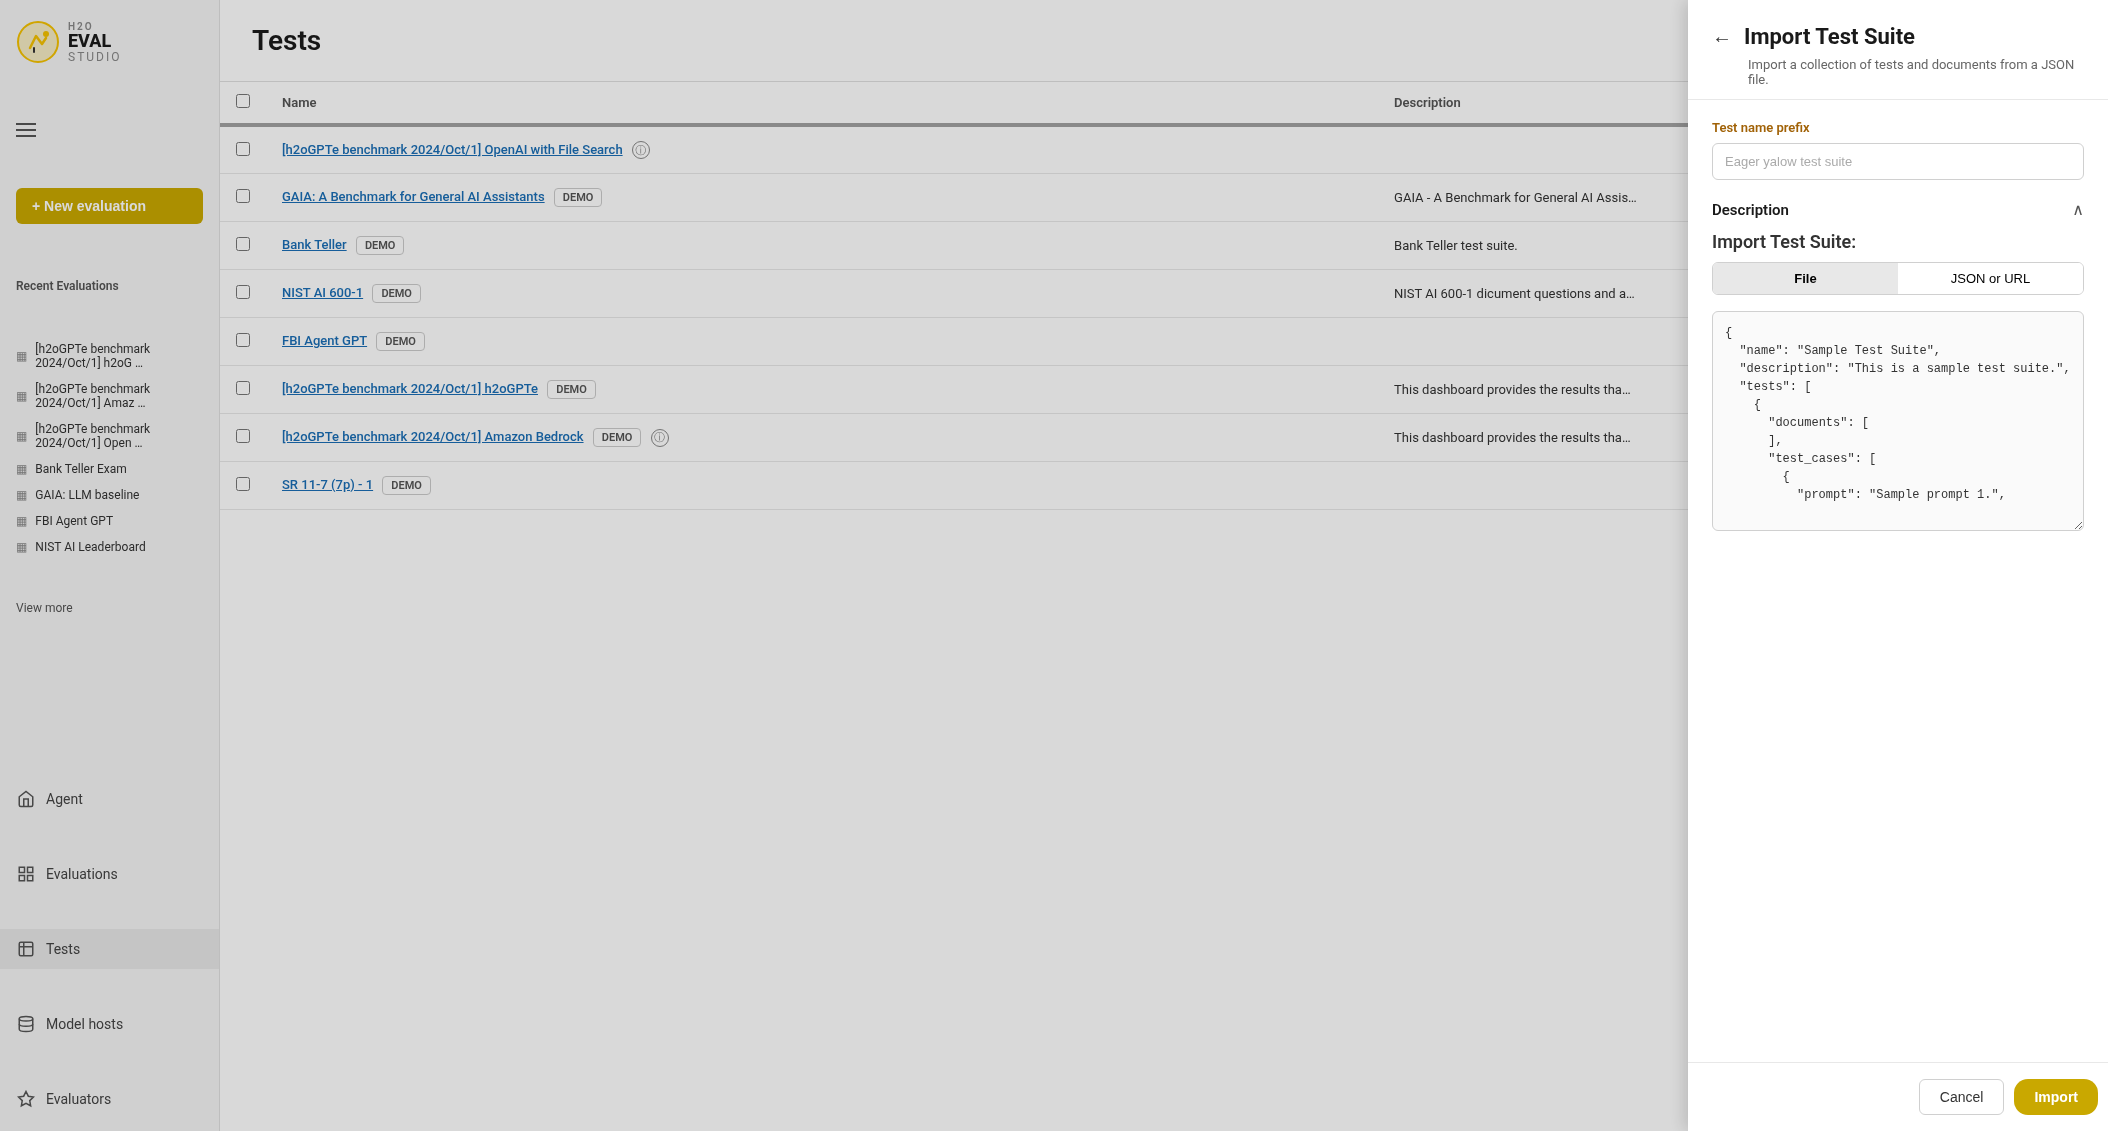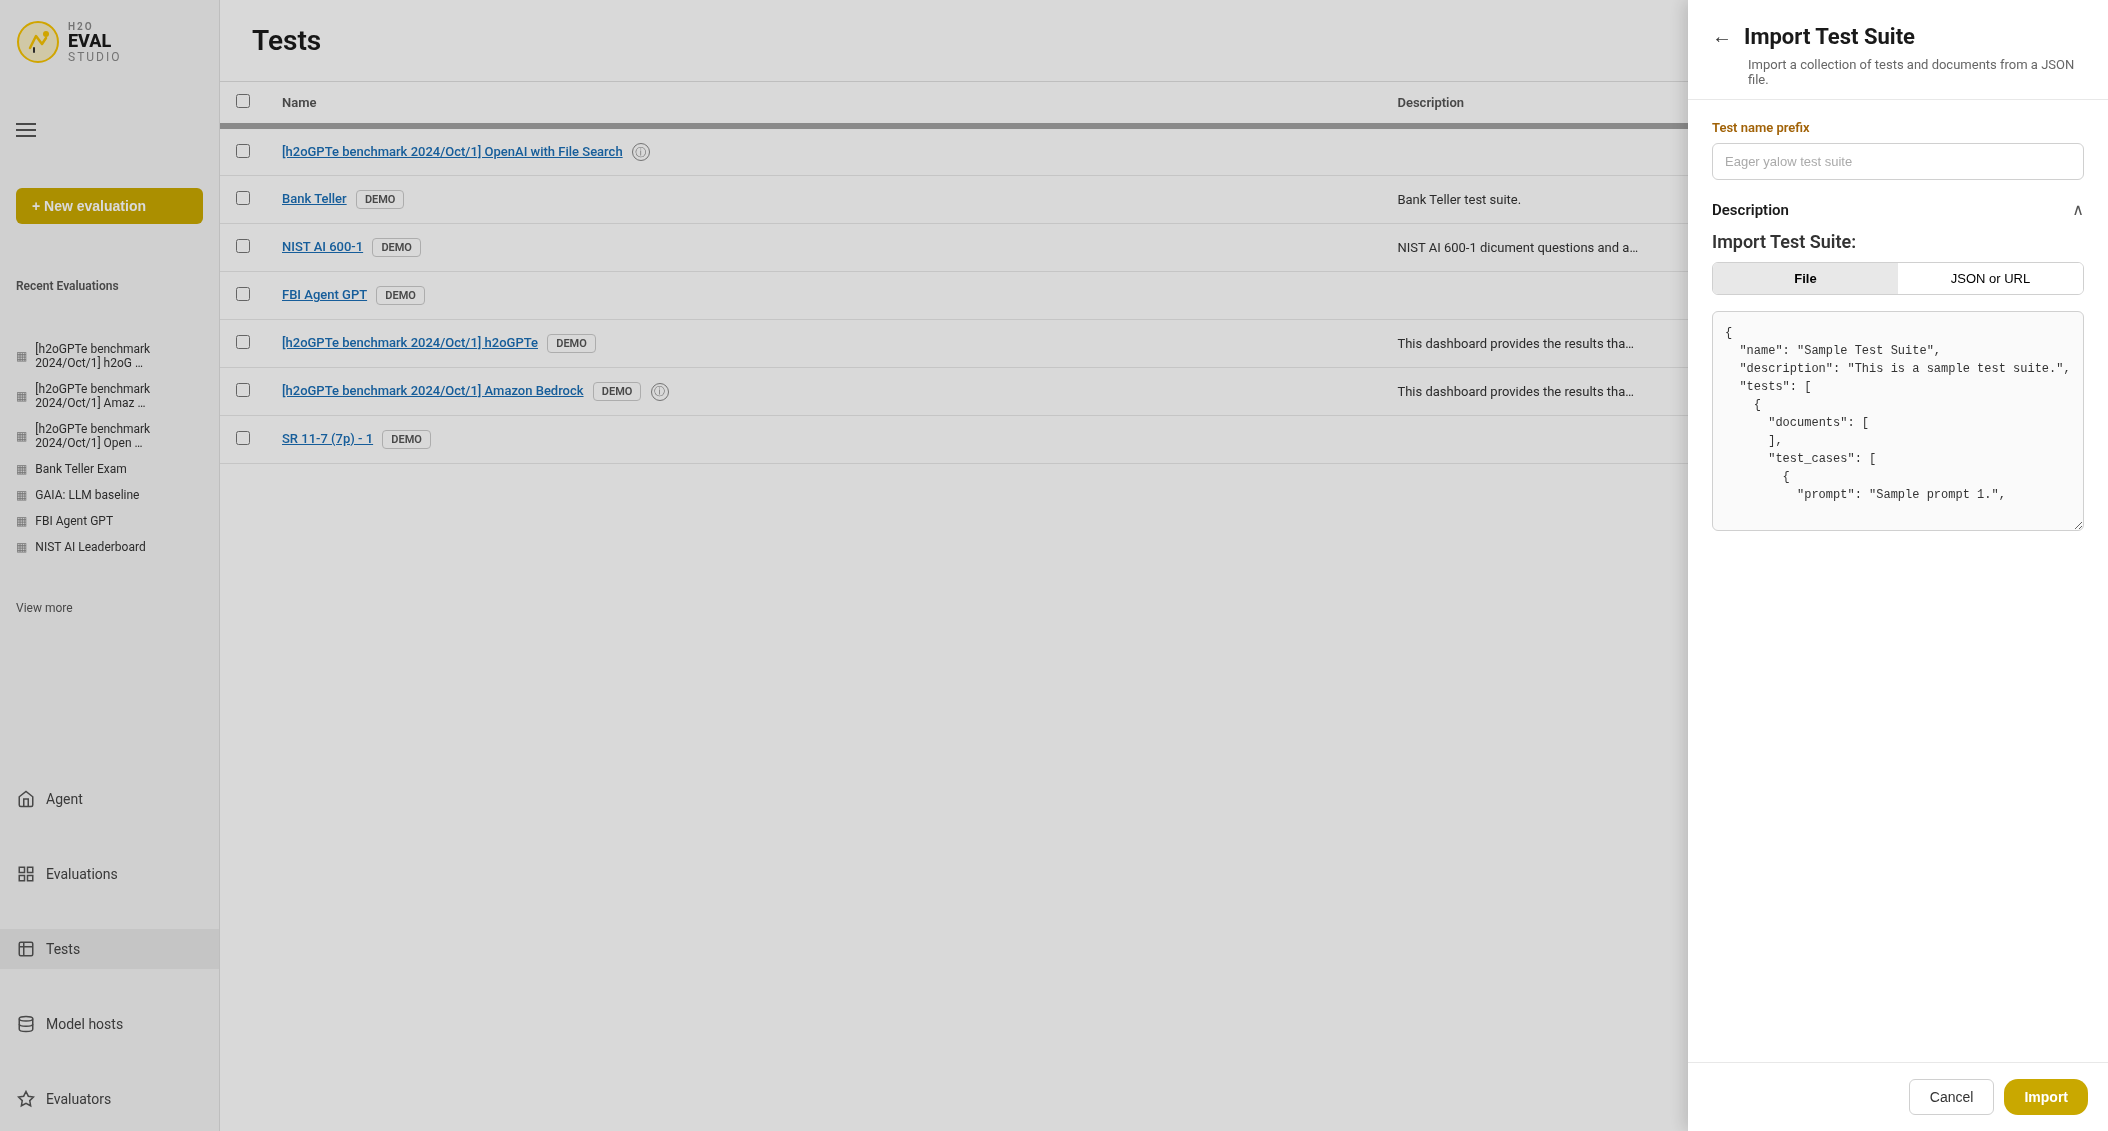--- a/index.html
+++ b/index.html
@@ -80,21 +80,21 @@
     .main-header h1 { font-size: 28px; font-weight: 600; color: #1a1a1a; }
 
     .table-container {
       flex: 1;
       overflow-y: auto;
       background: white;
       margin: 0;
     }
 
     table { width: 100%; border-collapse: collapse; }
-    thead tr { border-bottom: 6px solid #a3a3a3; }
+    thead tr { border-bottom: 4px solid #a3a3a3; }
     thead th {
       text-align: left; padding: 12px 16px; font-size: 13px; font-weight: 600; color: #555; background: white;
     }
     tbody tr { border-bottom: 1px solid #e8e8e8; }
     tbody td { padding: 14px 16px; font-size: 13px; color: #333; }
 
     .checkbox-cell { width: 40px; }
     input[type="checkbox"] { width: 14px; height: 14px; cursor: pointer; }
 
     .test-link { color: #1a6eb5; text-decoration: underline; cursor: pointer; font-weight: 500; }
@@ -179,21 +179,21 @@
       font-family: 'Courier New', monospace;
       font-size: 12px;
       color: #333;
       background: #fafafa;
       resize: vertical;
       outline: none;
       line-height: 1.5;
     }
 
     .panel-footer {
-      padding: 16px 20px;
+      padding: 16px 10px;
       border-top: 1px solid #e8e8e8;
       display: flex; justify-content: flex-end; gap: 10px;
     }
     .cancel-btn {
       padding: 9px 20px; border: 1px solid #d0d0d0; background: white; border-radius: 6px;
       font-size: 14px; font-weight: 500; cursor: pointer; color: #333;
     }
     .import-btn {
       padding: 9px 20px; background: #c9a800; color: white; border: none; border-radius: 14px;
       font-size: 14px; font-weight: 600; cursor: pointer;
@@ -331,20 +331,28 @@
           <td class="checkbox-cell"><input type="checkbox" style=""></td>
           <td>
             <span class="test-link">[h2oGPTe benchmark 2024/Oct/1] OpenAI with File Search</span>
             <span class="info-icon">ⓘ</span>
           </td>
           <td></td>
         </tr>
         <tr>
           <td class="checkbox-cell"><input type="checkbox" style=""></td>
           <td>
+            <span class="test-link">GAIA: A Benchmark for General AI Assistants</span>
+            <span class="badge">DEMO</span>
+          </td>
+          <td>GAIA - A Benchmark for General AI Assis…</td>
+        </tr>
+        <tr>
+          <td class="checkbox-cell"><input type="checkbox" style=""></td>
+          <td>
             <span class="test-link">Bank Teller</span>
             <span class="badge">DEMO</span>
           </td>
           <td>Bank Teller test suite.</td>
         </tr>
         <tr>
           <td class="checkbox-cell"><input type="checkbox" style=""></td>
           <td>
             <span class="test-link">NIST AI 600-1</span>
             <span class="badge">DEMO</span>

